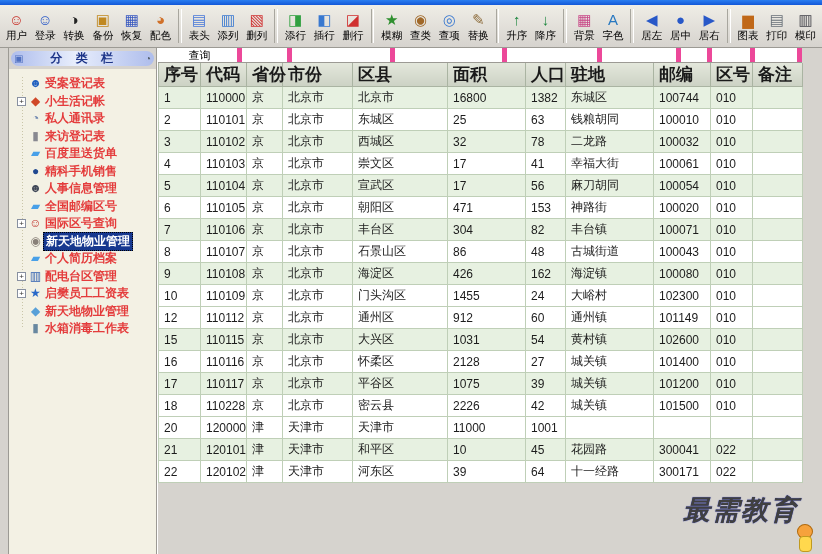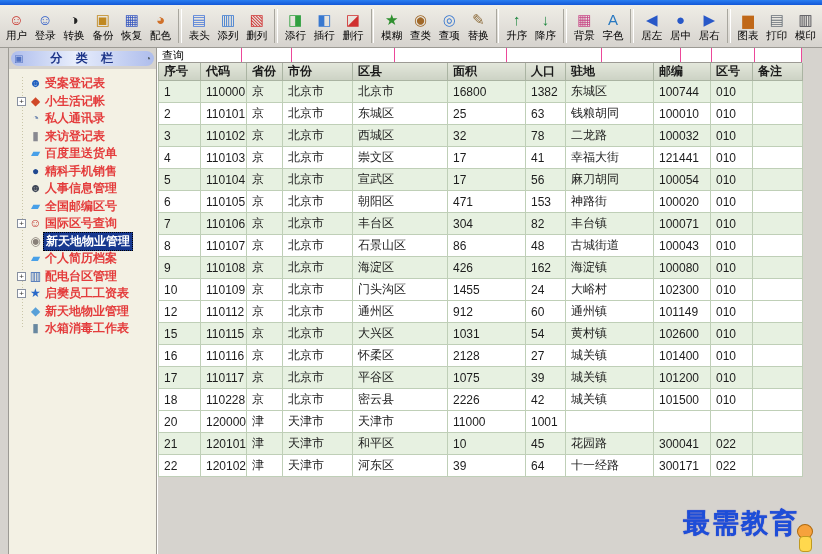--- a/index.html
+++ b/index.html
@@ -23,29 +23,29 @@
     repeating-linear-gradient(to bottom,#c9c5a8 0 1px,transparent 1px 3px) 13px 8px/1px 252px no-repeat,#f3f1e4;}
   .titem{display:flex;align-items:center;height:17.5px;cursor:pointer;}
   .expander{width:9px;height:9px;margin:0 2px 0 2px;font-size:8px;line-height:7px;text-align:center;color:#333;background:#fff;border:1px solid #8890a0;box-sizing:border-box;flex:0 0 9px;}
   .expander.hidden{visibility:hidden;}
   .sicon{width:15px;text-align:center;font-size:12px;line-height:15px;flex:0 0 15px;}
   .slabel{font-size:12px;font-weight:bold;color:#e43c3c;white-space:nowrap;padding:0 2px;}
   .titem.selected .slabel{background:#17388f;color:#fff;border:1px dotted #000;}
   
   .content{flex:1;background:#d6d3ce;border-left:1px solid #fff;overflow:hidden;}
   .queryrow{height:14px;display:flex;background:#fff;border-bottom:1px solid #9c9a94;width:644px;}
-  .qcell{border-right:1px solid #ec4899;height:100%;box-sizing:border-box;}
+  .qcell{border-right:5px solid #ec4899;height:100%;box-sizing:border-box;text-align:center;}
   .qlabel{font-size:11px;line-height:14px;padding-left:4px;color:#000;}
   table.grid{border-collapse:collapse;table-layout:fixed;width:644px;background:#fff;}
-  table.grid th{height:15px;background:linear-gradient(to bottom,#e3e7db,#ccd2c4);font-size:12px;font-weight:bold;color:#1a1a1a;text-align:left;padding:0 0 0 5px;border:1px solid #aab4a2;border-top:none;white-space:nowrap;}
+  table.grid th{height:15px;background:linear-gradient(to bottom,#e3e7db,#ccd2c4);font-size:17px;font-weight:bold;color:#1a1a1a;text-align:left;padding:0 0 0 5px;border:1px solid #aab4a2;border-top:none;white-space:nowrap;}
   table.grid td{height:21px;font-size:12px;color:#1c1c1c;padding:0 0 0 5px;border:1px solid #bfcfb7;white-space:nowrap;overflow:hidden;}
   table.grid tr.odd td{background:#e7f1e1;}
   table.grid tr.even td{background:#ffffff;}
   
-  .watermark{position:absolute;left:683px;top:505px;font-size:27px;font-weight:bold;color:#1d4ed8;font-family:"Liberation Serif","DejaVu Serif",serif;letter-spacing:2px;z-index:50;text-shadow:0 0 1px #2431c6;}
+  .watermark{position:absolute;left:683px;top:492px;font-size:27px;font-weight:bold;font-style:italic;color:#404040;font-family:"Liberation Serif","DejaVu Serif",serif;letter-spacing:2px;z-index:50;text-shadow:0 0 1px #2431c6;}
   .mascot{position:absolute;left:793px;top:524px;width:24px;height:30px;z-index:51;}
   .mascot .head{position:absolute;left:4px;top:0;width:14px;height:13px;border-radius:50%;background:#f6a23c;border:1px solid #b06a10;}
   .mascot .body{position:absolute;left:6px;top:12px;width:11px;height:14px;border-radius:4px;background:#ffd84d;border:1px solid #c09a20;}
 </style>
 </head>
 <body>
 
 <div class="titlebar"></div>
 
 <div class="toolbar" id="toolbar">
@@ -333,21 +333,21 @@
           </tr>
           <tr class="even">
             <td>4</td>
             <td>110103</td>
             <td>京</td>
             <td>北京市</td>
             <td>崇文区</td>
             <td>17</td>
             <td>41</td>
             <td>幸福大街</td>
-            <td>121441</td>
+            <td>100061</td>
             <td>010</td>
             <td></td>
           </tr>
           <tr class="odd">
             <td>5</td>
             <td>110104</td>
             <td>京</td>
             <td>北京市</td>
             <td>宣武区</td>
             <td>17</td>

